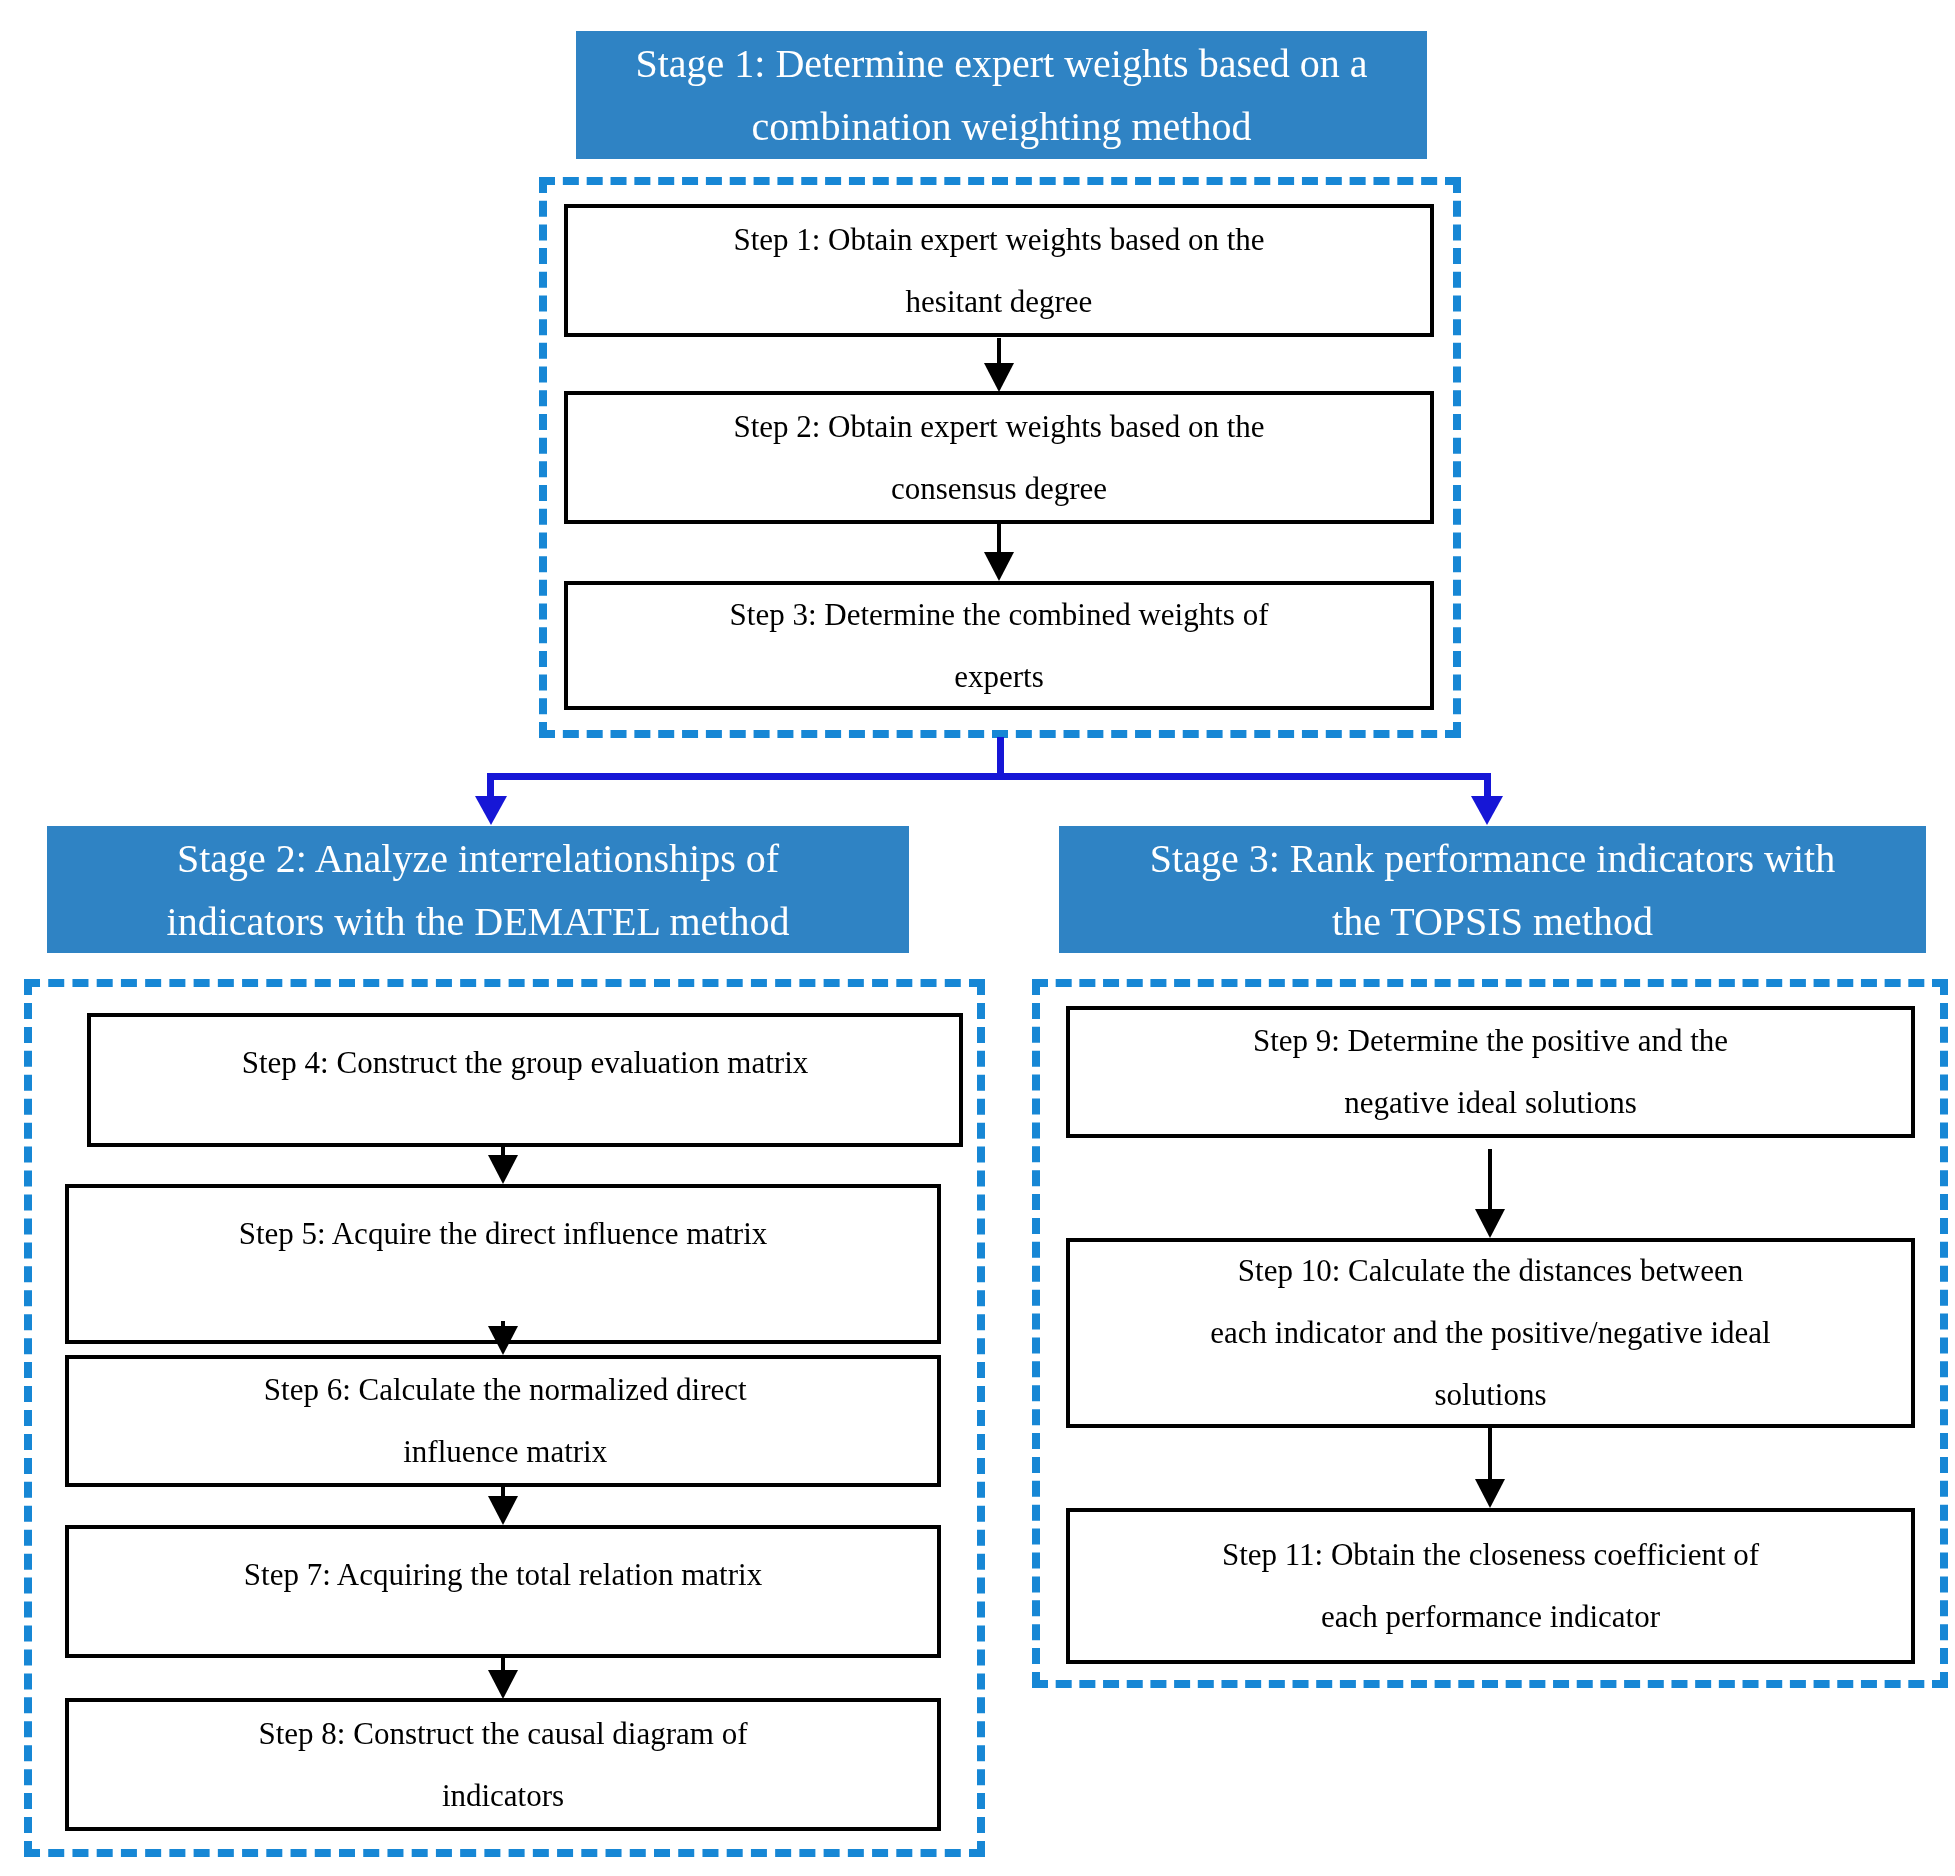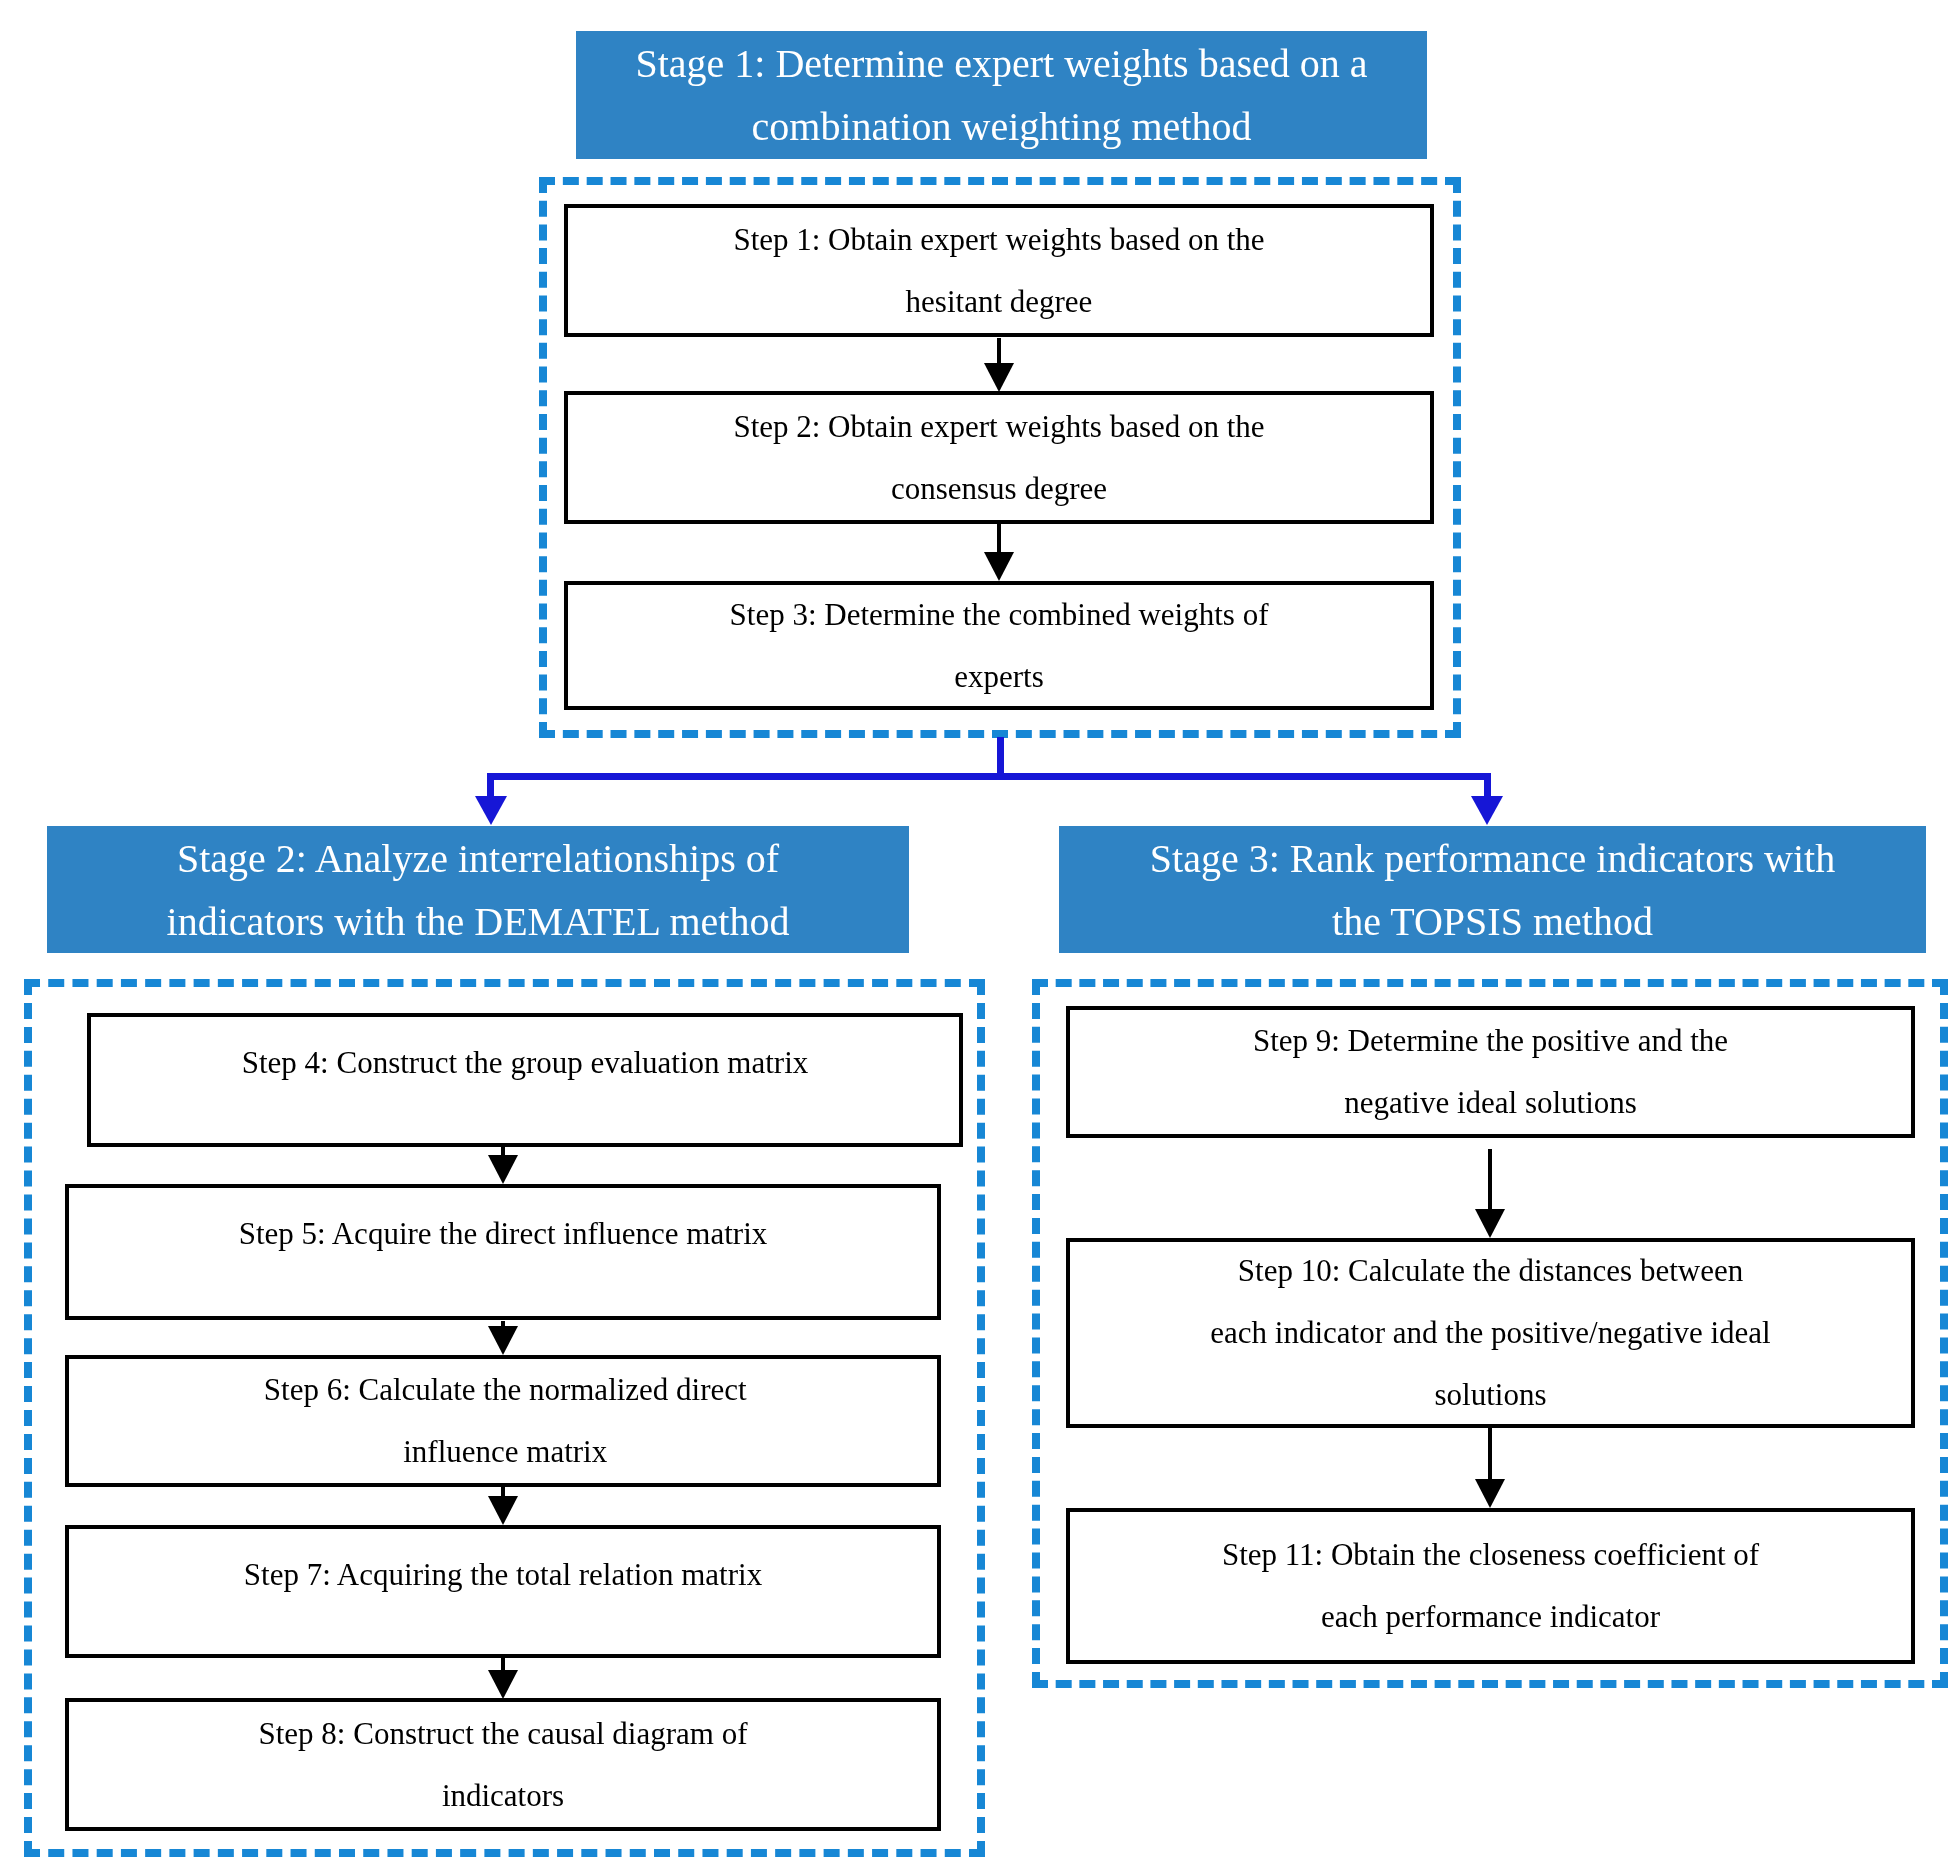--- a/index.html
+++ b/index.html
@@ -96,21 +96,21 @@
 
   <div class="stage" style="left:47px;top:826px;width:862px;height:127px;">Stage 2: Analyze interrelationships of
 indicators with the DEMATEL method</div>
 
   <div class="zone" style="left:24px;top:979px;width:961px;height:878px;"></div>
 
   <div class="step single" style="left:65px;top:1013px;width:876px;height:134px;margin-left:22px;">Step 4: Construct the group evaluation matrix</div>
 
   <div class="arrow" style="left:488px;top:1147px;height:37px;"></div>
 
-  <div class="step single" style="left:65px;top:1184px;width:876px;height:136px;">Step 5: Acquire the direct influence matrix</div>
+  <div class="step single" style="left:65px;top:1184px;width:876px;height:160px;">Step 5: Acquire the direct influence matrix</div>
 
   <div class="arrow" style="left:488px;top:1321px;height:34px;"></div>
 
   <div class="step" style="left:65px;top:1355px;width:876px;height:132px;padding-left:32px;">Step 6: Calculate the normalized direct
 influence matrix</div>
 
   <div class="arrow" style="left:488px;top:1487px;height:38px;"></div>
 
   <div class="step single" style="left:65px;top:1525px;width:876px;height:133px;">Step 7: Acquiring the total relation matrix</div>
 

